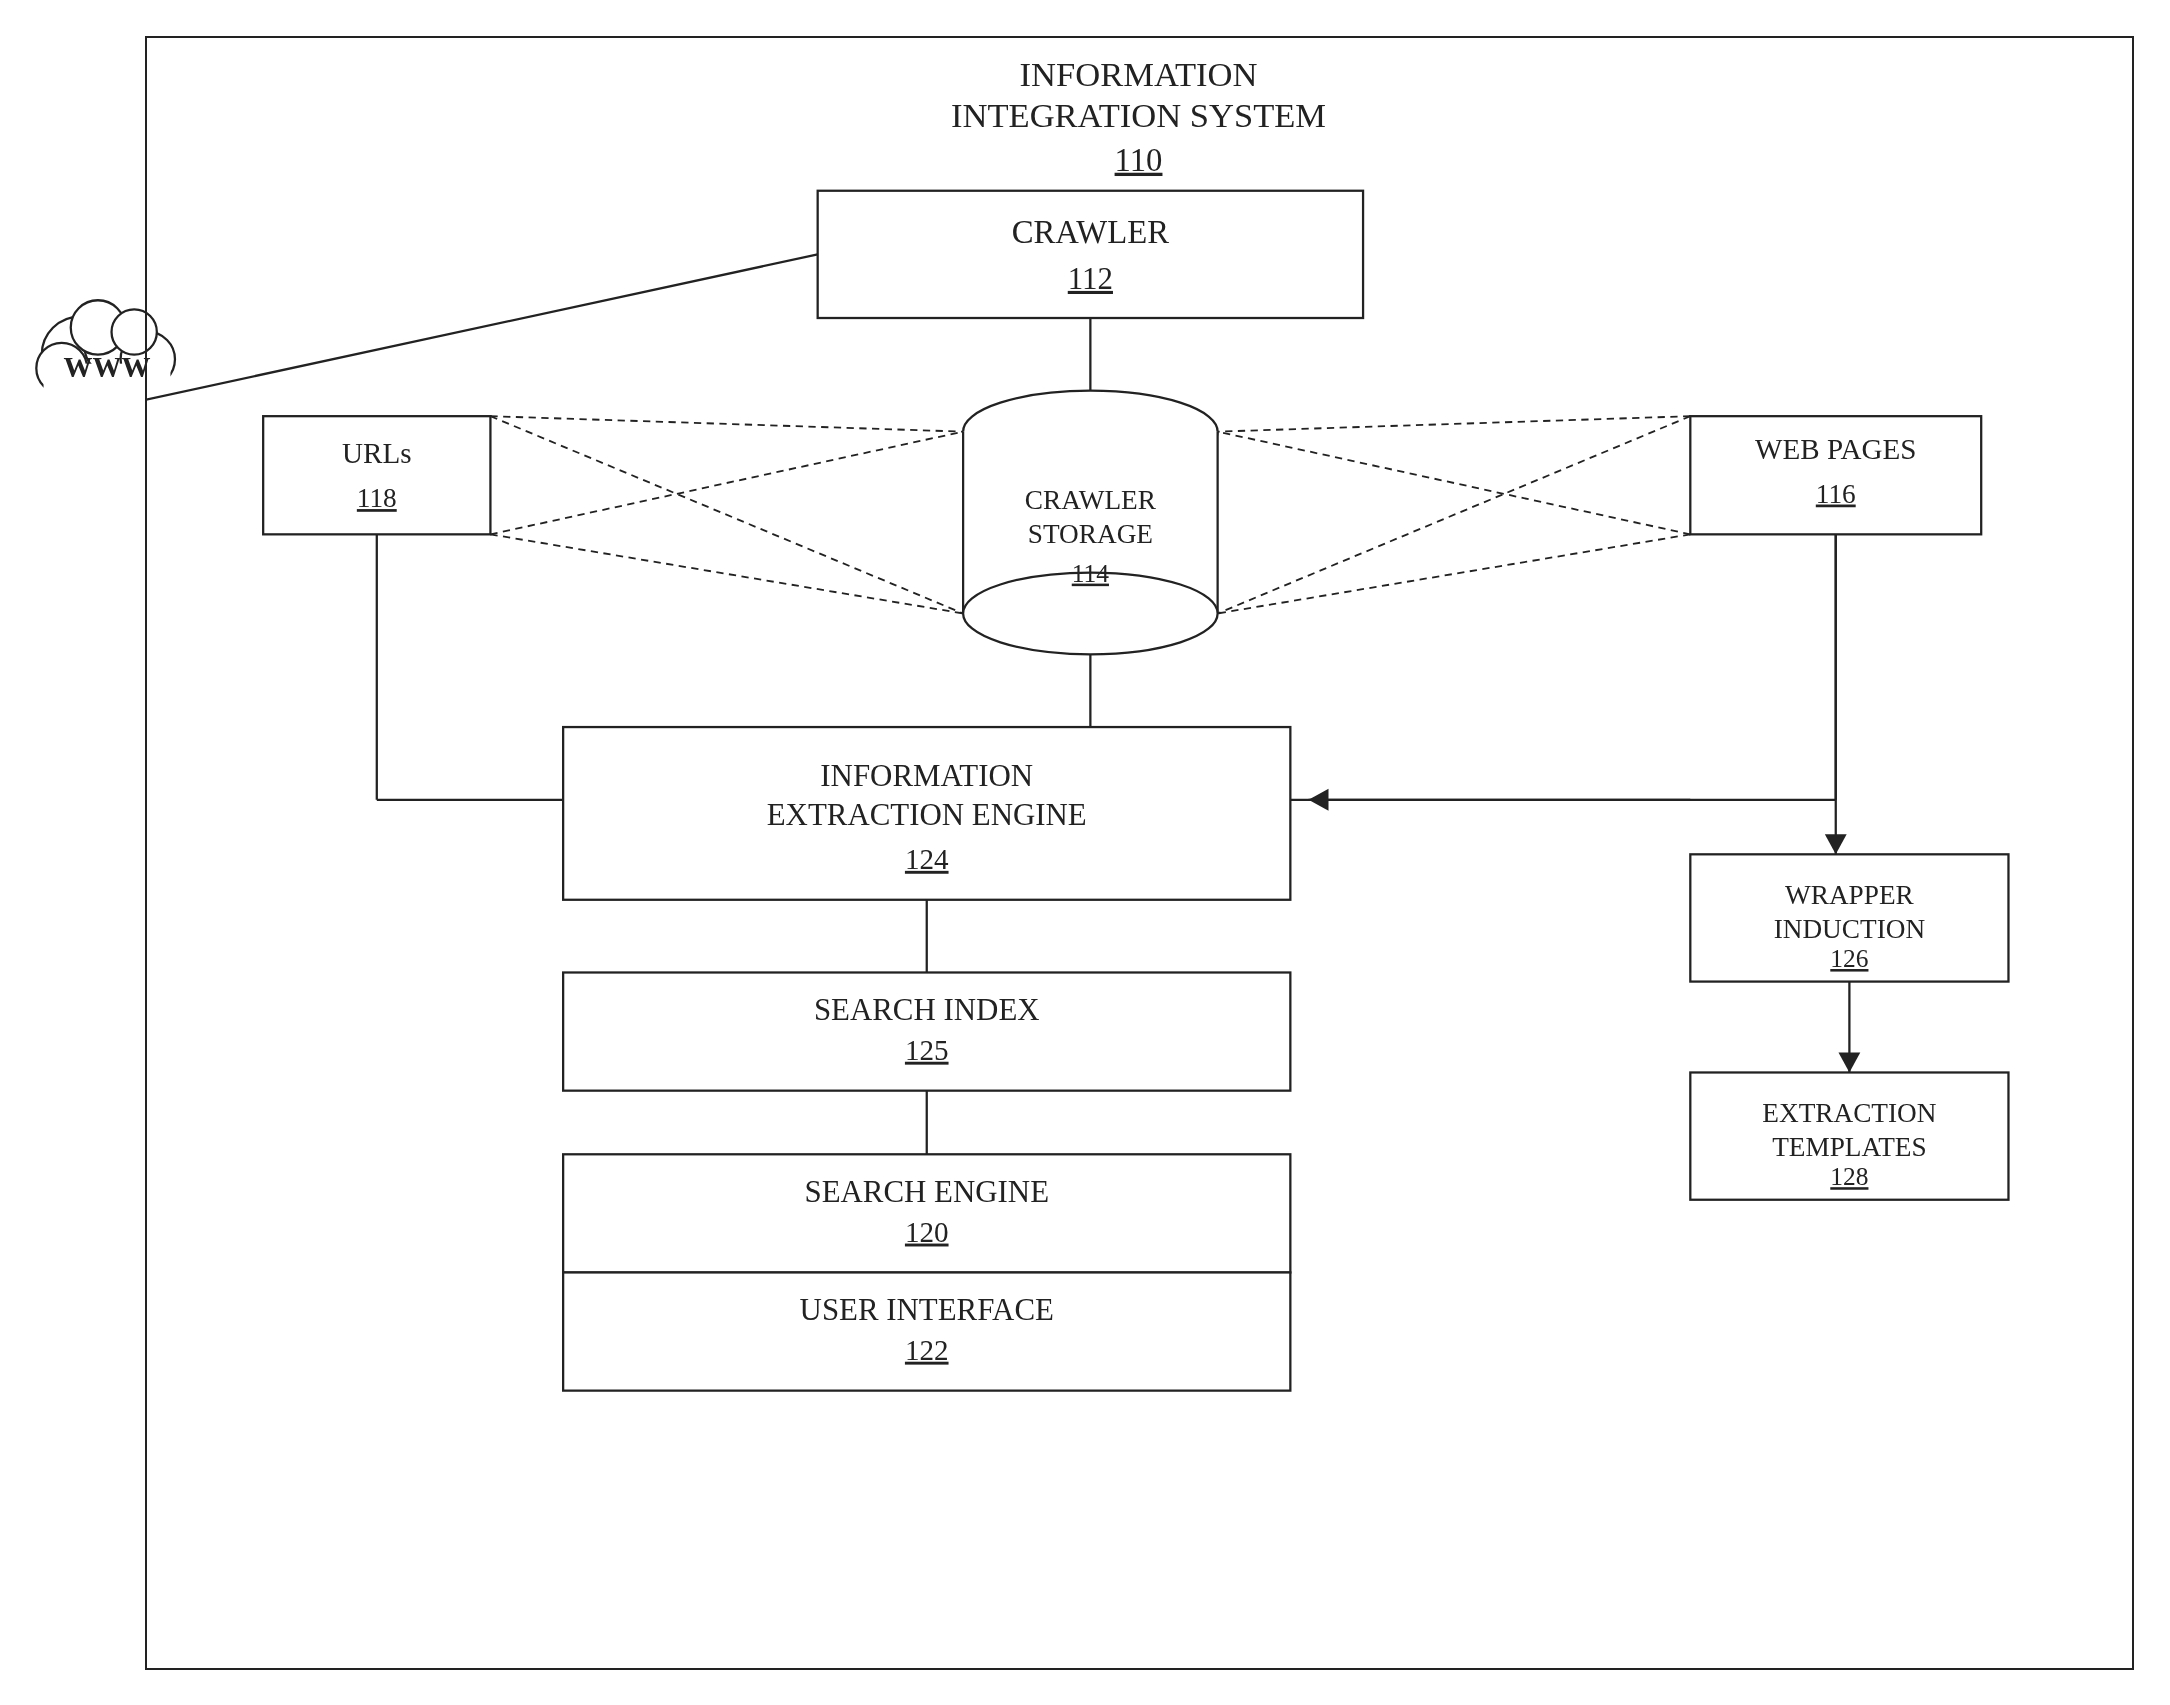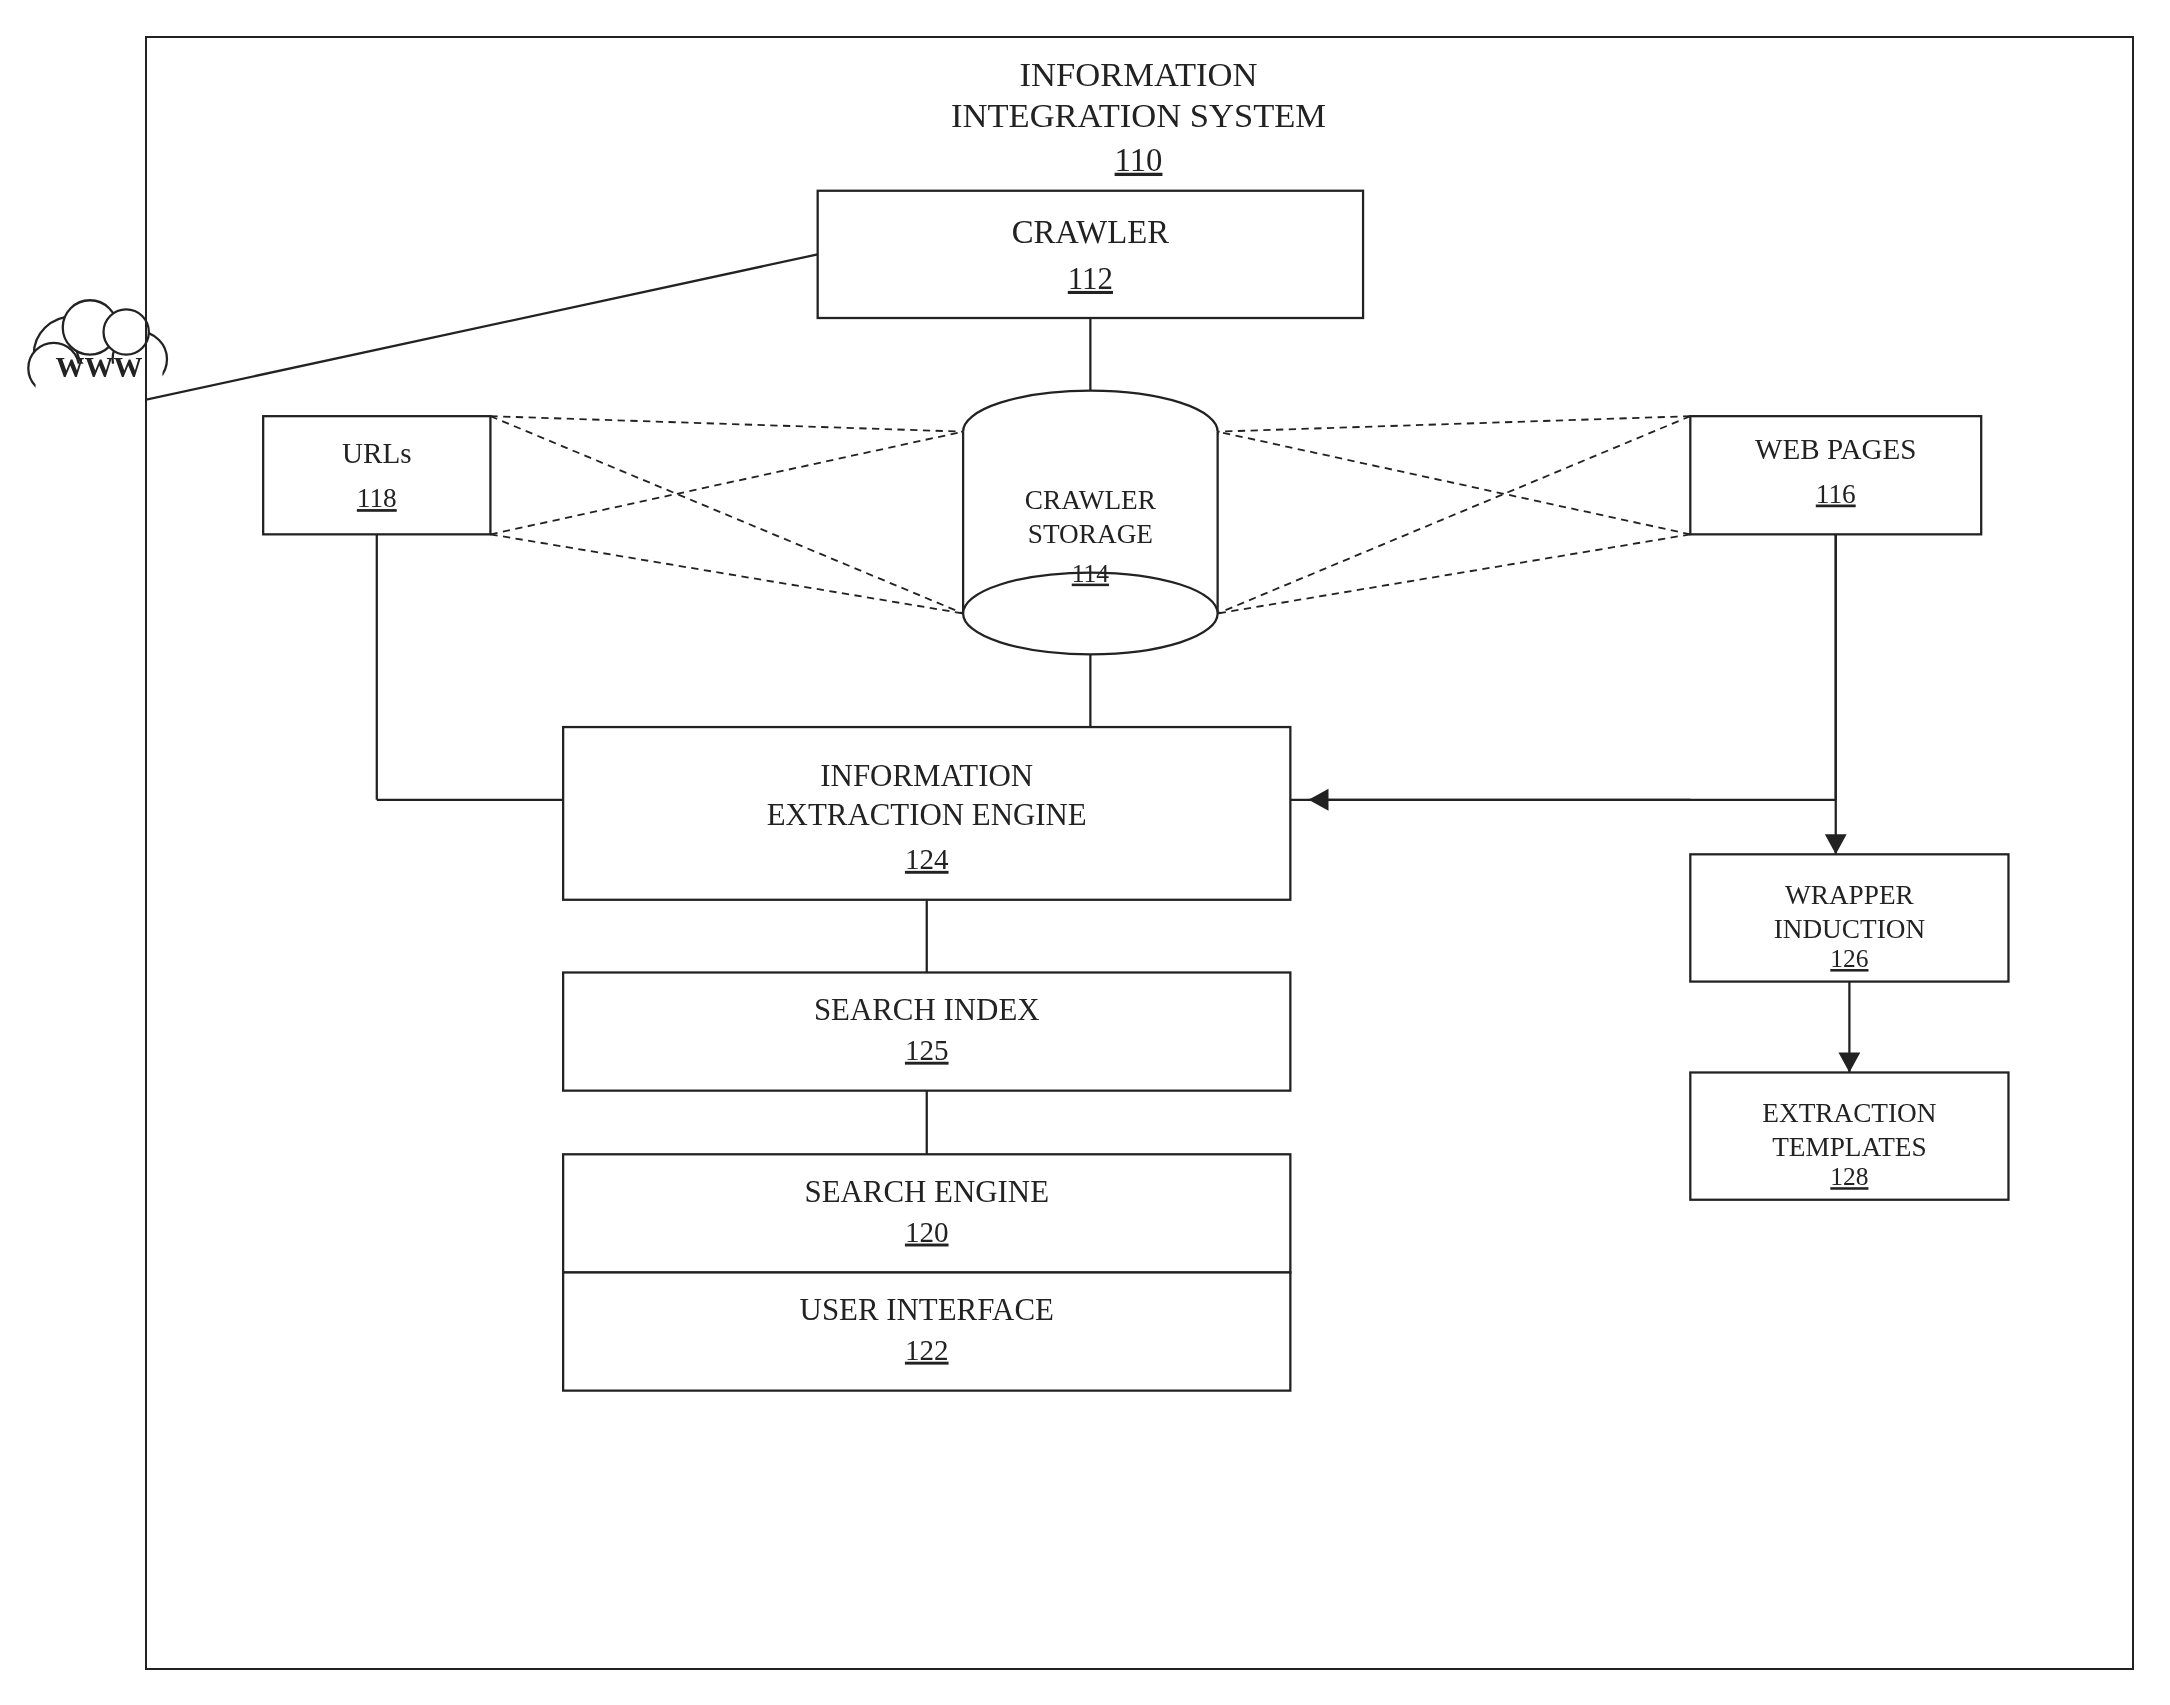--- a/index.html
+++ b/index.html
@@ -18,21 +18,21 @@
       left: 145px;
       right: 36px;
       bottom: 36px;
       border: 2.7px solid #222;
     }
 
     
     .cloud-container {
       position: absolute;
       top: 264px;
-      left: 8px;
+      left: 16px;
       width: 182px;
       height: 145px;
     }
     .cloud-svg {
       width: 182px;
       height: 145px;
     }
 
     text {
       font-family: 'Times New Roman', Times, serif;

